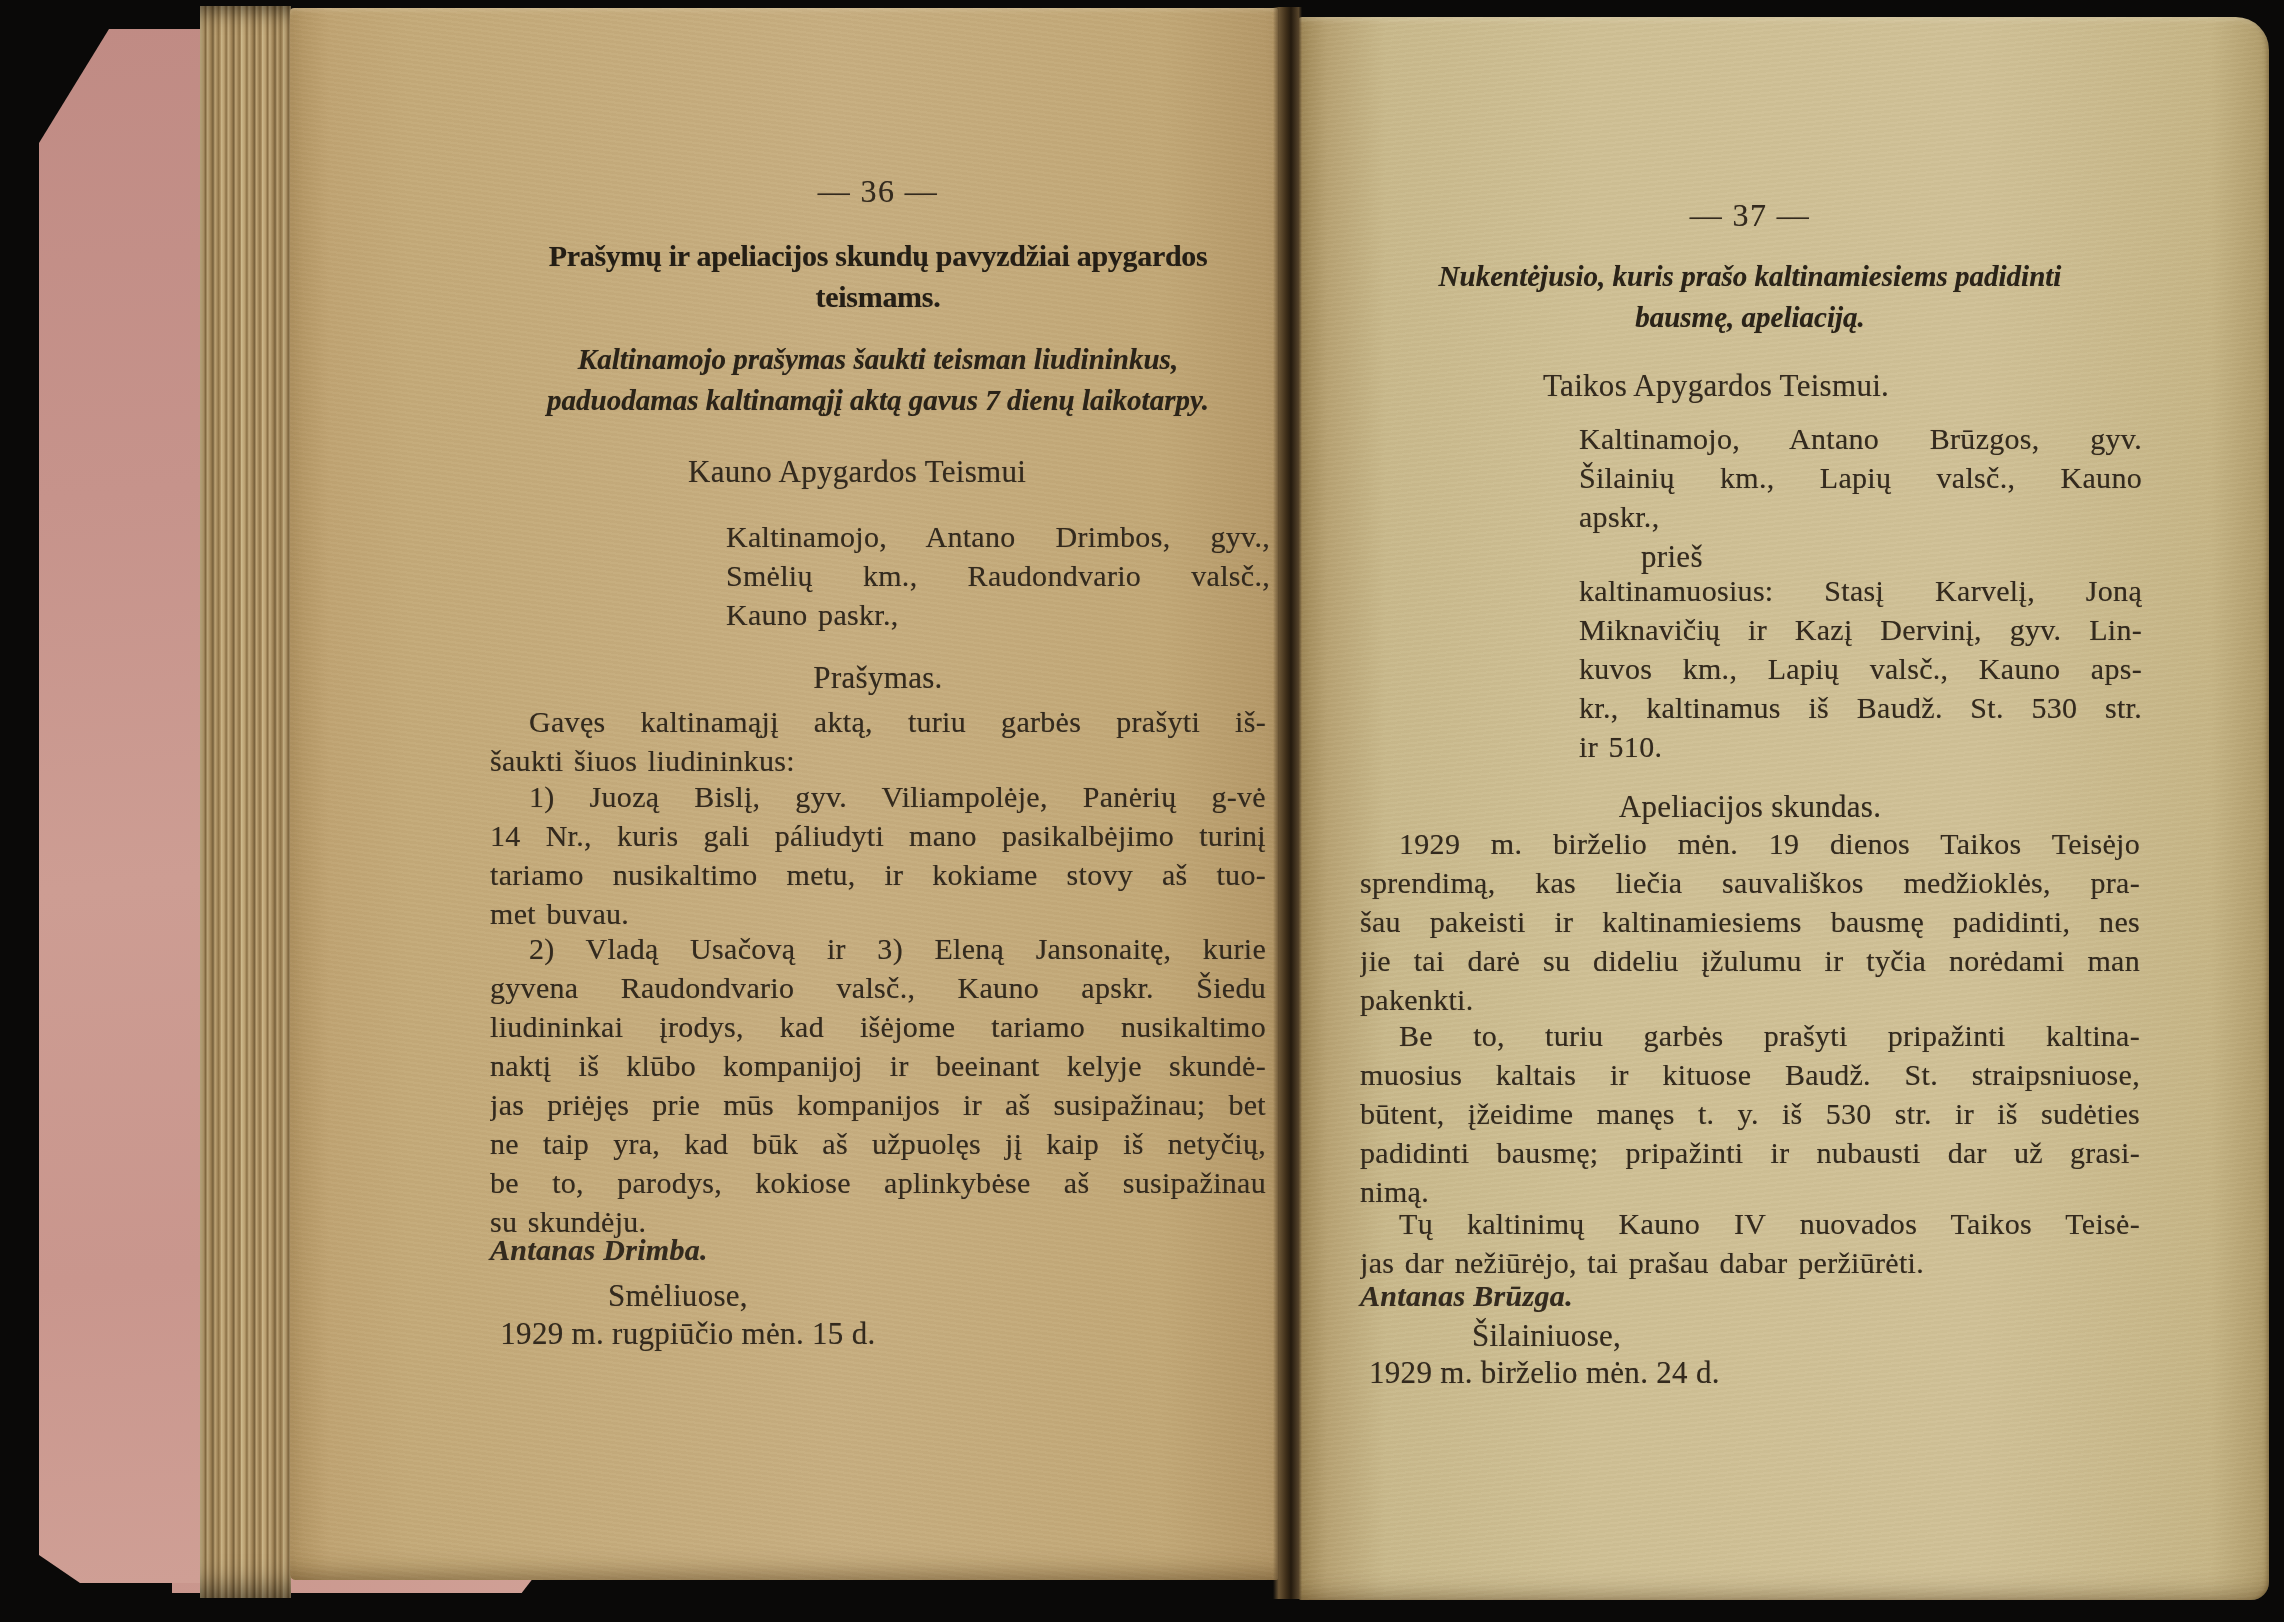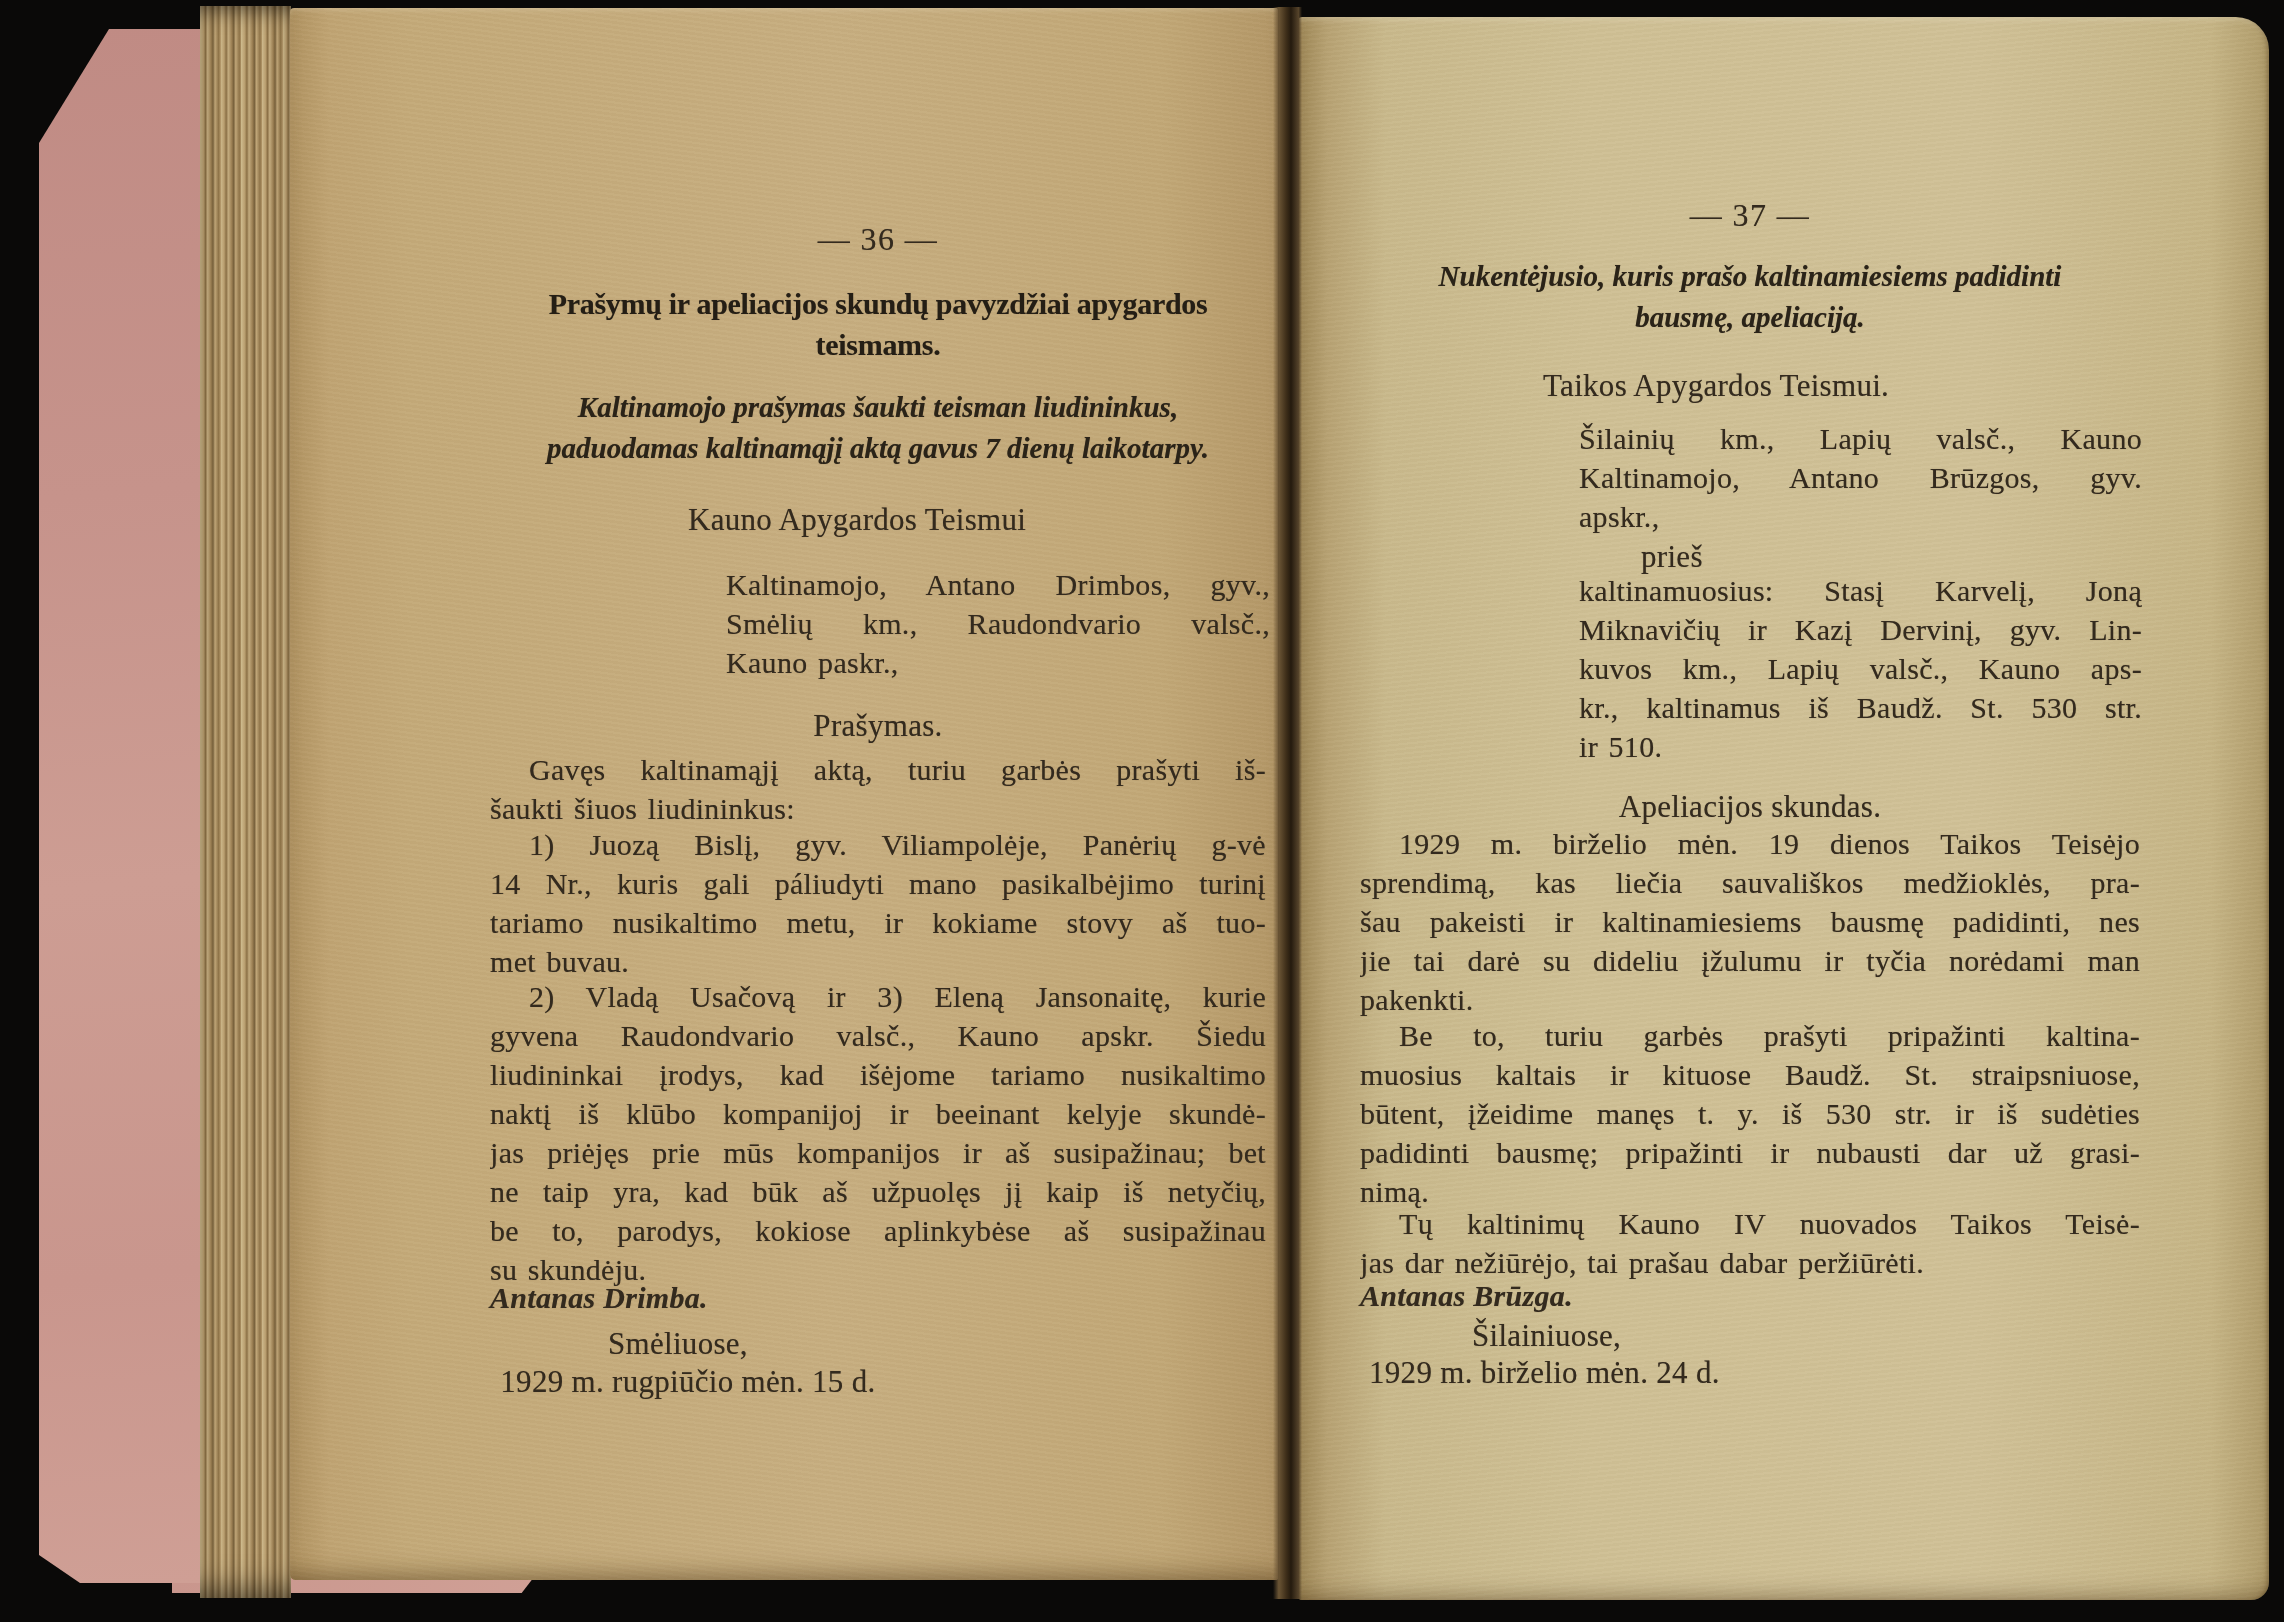--- a/index.html
+++ b/index.html
@@ -32,21 +32,21 @@
     background:linear-gradient(90deg,rgba(107,85,53,0) 0%,#6b5535 20%,#3f2f1a 45%,#241a0e 62%,#55432a 88%,rgba(85,67,42,0) 100%);}
   .page-right{left:1298px;top:16.5px;width:971px;height:1583px;border-radius:4.1px 33px 18px 4.1px;
     background:
       repeating-linear-gradient(-6deg,rgba(255,255,245,.025) 0 2.1px,rgba(60,40,10,.02) 2.1px 4.8px),
       linear-gradient(90deg,#9d8655 0%,#b7a273 3%,#c9b98c 9%,var(--paper-right) 30%,#d0c197 70%,#c6b586 94%,#af9b6a 100%);
     box-shadow:inset 0 5.5px 6.9px -4.1px rgba(255,250,230,.35), inset -3.4px 0 4.1px -2.1px rgba(80,55,20,.5),
                inset 0 -19px 22px -16.5px rgba(70,45,15,.5);}
 
   
   .col{position:absolute;top:0;bottom:0;}
-  .page-left  .col{left:200px;width:776px;margin-top:48px;}
+  .page-left  .col{left:200px;width:776px;}
   .page-right .col{left:18px;width:780px;margin-left:44px;}
   .blk{position:absolute;width:100%;letter-spacing:0.3px;}
   .ln{white-space:nowrap;}
   .jblock .ln{height:39px;line-height:39px;overflow:hidden;text-align:justify;white-space:normal;word-spacing:2.8px;}
   .jblock .ln::after{content:"";display:inline-block;width:100%;height:0;}
   .jblock:not(.jall) .ln:last-child::after{width:0;}
   .para .ln:first-child{text-indent:39px;}
   .center{text-align:center;}
   .center .ln{white-space:nowrap;line-height:41px;}
   .t-body{font-size:30px;}
@@ -113,22 +113,22 @@
 
   <div class="page page-right">
     <div class="col ink">
       <div class="blk center pagenum" style="top:180px">— 37 —</div>
       <div class="blk center t-sub" style="top:239px">
           <div class="ln">Nukentėjusio, kuris prašo kaltinamiesiems padidinti</div>
           <div class="ln">bausmę, apeliaciją.</div>
         </div>
       <div class="blk single" style="top:351px;left:183px;width:592px">Taikos Apygardos Teismui.</div>
       <div class="blk jblock t-body" style="top:402px;left:219px;width:563px">
+          <div class="ln">Kaltinamojo, Antano Brūzgos, gyv.</div>
           <div class="ln">Šilainių km., Lapių valsč., Kauno</div>
-          <div class="ln">Kaltinamojo, Antano Brūzgos, gyv.</div>
           <div class="ln">apskr.,</div>
         </div>
       <div class="blk single t-body" style="top:522px;left:281px;width:482px">prieš</div>
       <div class="blk jblock t-body" style="top:554px;left:219px;width:563px">
           <div class="ln">kaltinamuosius: Stasį Karvelį, Joną</div>
           <div class="ln">Miknavičių ir Kazį Dervinį, gyv. Lin-</div>
           <div class="ln">kuvos km., Lapių valsč., Kauno aps-</div>
           <div class="ln">kr., kaltinamus iš Baudž. St. 530 str.</div>
           <div class="ln">ir 510.</div>
         </div>

